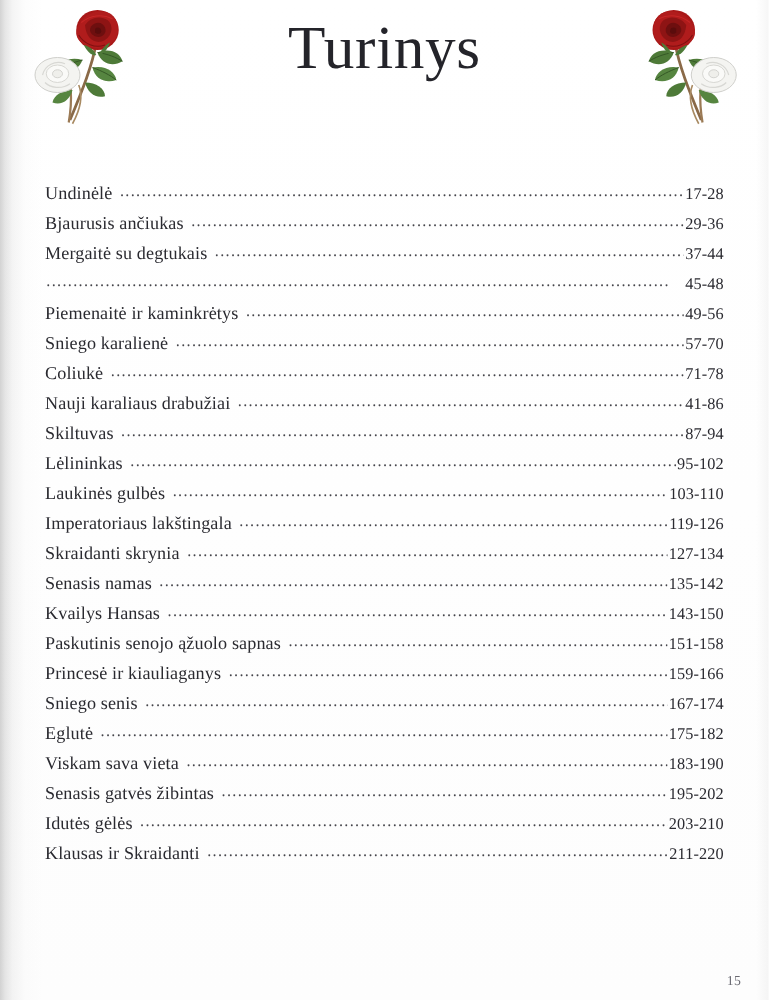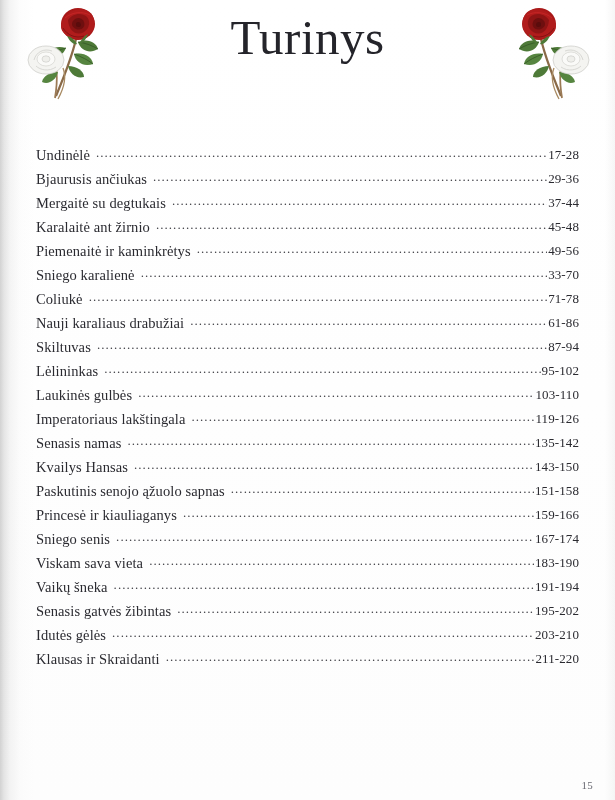--- a/index.html
+++ b/index.html
@@ -221,43 +221,42 @@
         <span class="toc-title">Bjaurusis ančiukas</span>
         <span class="toc-dots"></span>
         <span class="toc-pages">29-36</span>
       </div>
       <div class="toc-entry">
         <span class="toc-title">Mergaitė su degtukais</span>
         <span class="toc-dots"></span>
         <span class="toc-pages">37-44</span>
       </div>
       <div class="toc-entry">
-        <span class="toc-title">Karalaitė ant žirnio</span>
         <span class="toc-dots"></span>
         <span class="toc-pages">45-48</span>
       </div>
       <div class="toc-entry">
         <span class="toc-title">Piemenaitė ir kaminkrėtys</span>
         <span class="toc-dots"></span>
         <span class="toc-pages">49-56</span>
       </div>
       <div class="toc-entry">
         <span class="toc-title">Sniego karalienė</span>
         <span class="toc-dots"></span>
-        <span class="toc-pages">33-70</span>
+        <span class="toc-pages">57-70</span>
       </div>
       <div class="toc-entry">
         <span class="toc-title">Coliukė</span>
         <span class="toc-dots"></span>
         <span class="toc-pages">71-78</span>
       </div>
       <div class="toc-entry">
         <span class="toc-title">Nauji karaliaus drabužiai</span>
         <span class="toc-dots"></span>
-        <span class="toc-pages">61-86</span>
+        <span class="toc-pages">41-86</span>
       </div>
       <div class="toc-entry">
         <span class="toc-title">Skiltuvas</span>
         <span class="toc-dots"></span>
         <span class="toc-pages">87-94</span>
       </div>
       <div class="toc-entry">
         <span class="toc-title">Lėlininkas</span>
         <span class="toc-dots"></span>
         <span class="toc-pages">95-102</span>
@@ -266,20 +265,25 @@
         <span class="toc-title">Laukinės gulbės</span>
         <span class="toc-dots"></span>
         <span class="toc-pages">103-110</span>
       </div>
       <div class="toc-entry">
         <span class="toc-title">Imperatoriaus lakštingala</span>
         <span class="toc-dots"></span>
         <span class="toc-pages">119-126</span>
       </div>
       <div class="toc-entry">
+        <span class="toc-title">Skraidanti skrynia</span>
+        <span class="toc-dots"></span>
+        <span class="toc-pages">127-134</span>
+      </div>
+      <div class="toc-entry">
         <span class="toc-title">Senasis namas</span>
         <span class="toc-dots"></span>
         <span class="toc-pages">135-142</span>
       </div>
       <div class="toc-entry">
         <span class="toc-title">Kvailys Hansas</span>
         <span class="toc-dots"></span>
         <span class="toc-pages">143-150</span>
       </div>
       <div class="toc-entry">
@@ -291,30 +295,30 @@
         <span class="toc-title">Princesė ir kiauliaganys</span>
         <span class="toc-dots"></span>
         <span class="toc-pages">159-166</span>
       </div>
       <div class="toc-entry">
         <span class="toc-title">Sniego senis</span>
         <span class="toc-dots"></span>
         <span class="toc-pages">167-174</span>
       </div>
       <div class="toc-entry">
+        <span class="toc-title">Eglutė</span>
+        <span class="toc-dots"></span>
+        <span class="toc-pages">175-182</span>
+      </div>
+      <div class="toc-entry">
         <span class="toc-title">Viskam sava vieta</span>
         <span class="toc-dots"></span>
         <span class="toc-pages">183-190</span>
       </div>
       <div class="toc-entry">
-        <span class="toc-title">Vaikų šneka</span>
-        <span class="toc-dots"></span>
-        <span class="toc-pages">191-194</span>
-      </div>
-      <div class="toc-entry">
         <span class="toc-title">Senasis gatvės žibintas</span>
         <span class="toc-dots"></span>
         <span class="toc-pages">195-202</span>
       </div>
       <div class="toc-entry">
         <span class="toc-title">Idutės gėlės</span>
         <span class="toc-dots"></span>
         <span class="toc-pages">203-210</span>
       </div>
       <div class="toc-entry">

